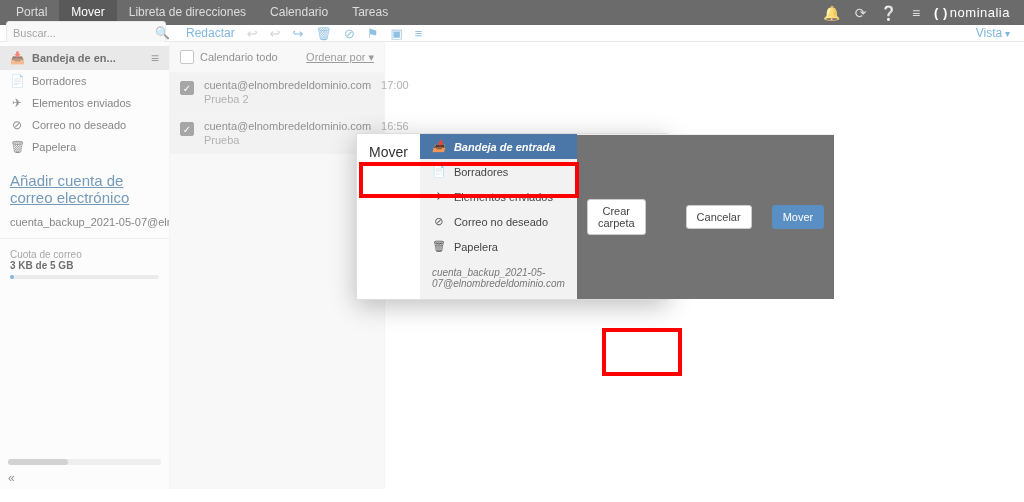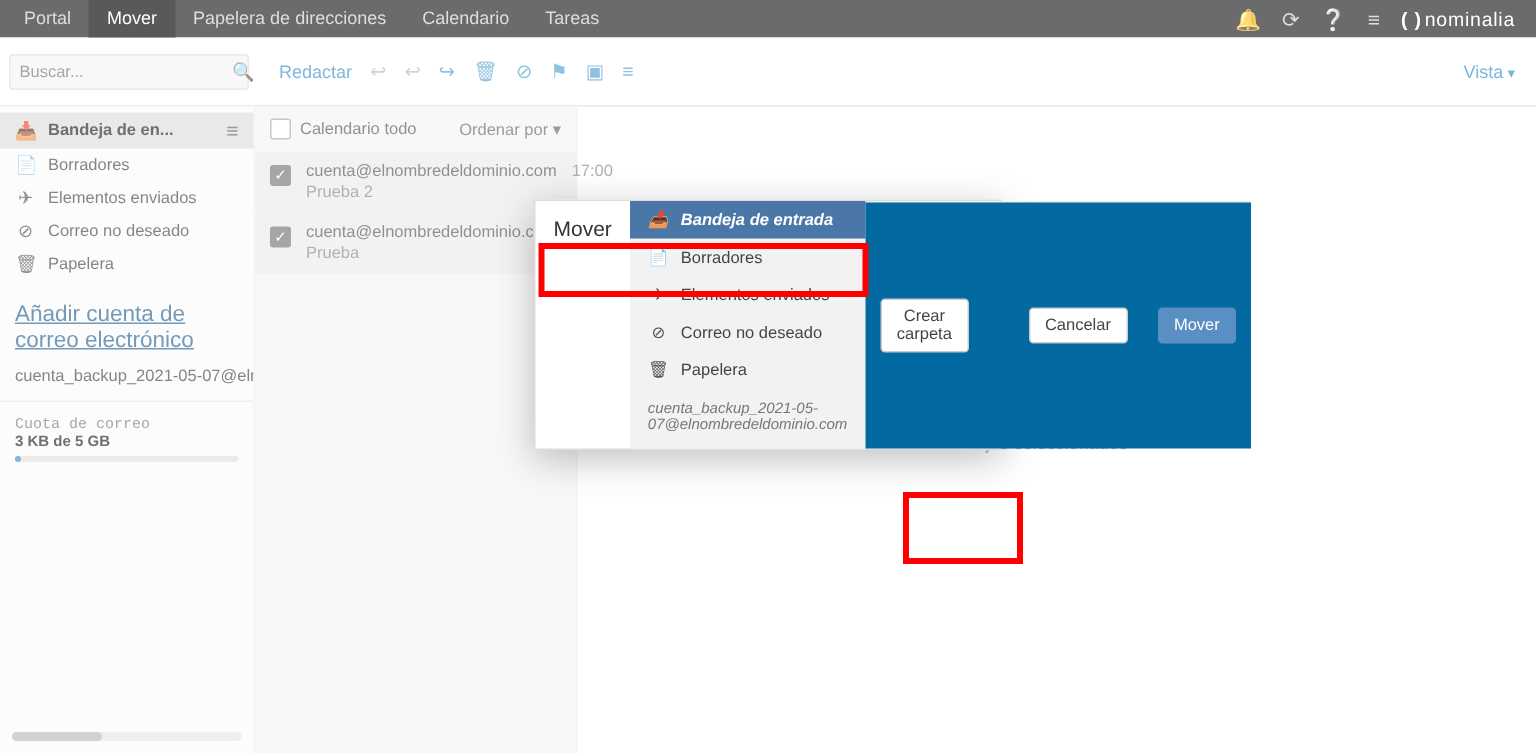--- a/index.html
+++ b/index.html
@@ -33,21 +33,21 @@
     text-align: right;
   }
   .topnav-left .nav-item.active { background: #000; color: #fff; }
   .topnav-right { display: flex; align-items: center; gap: 14px; padding-right: 10px; }
   .topnav-right .icon-btn { color: #ccc; font-size: 14px; cursor: pointer; }
   .logo { display: flex; align-items: center; color: #fff; font-size: 13px; gap: 2px; letter-spacing: 0.5px;}
   .logo .paren { font-weight: bold; }
 
   
   .toolbar {
-    height: 46px;
+    height: 17px;
     display: flex;
     align-items: center;
     border-bottom: 1px solid #ddd;
     background: #fff;
   }
   .searchbox {
     width: 160px;
     height: 24px;
     margin: 0 6px;
     display: flex;
@@ -89,40 +89,40 @@
     font-size: 11px; color: #444;
     cursor: pointer;
   }
   .folder.active { background: #ddd; font-weight: bold; color: #222; }
   .folder .menu { margin-left: auto; color: #666; font-size: 14px; }
   .folder .fi { width: 14px; color: #555; font-size: 12px; text-align: center; }
   .side-link { padding: 10px 10px 4px; font-size: 15px; color: #2a6496; text-decoration: underline; cursor: pointer; }
   .side-account { padding: 6px 10px; font-size: 11px; color: #444; white-space: nowrap; overflow: hidden; }
   .side-divider { border-top: 1px solid #e5e5e5; margin: 4px 0; }
   .quota-block { padding: 6px 10px; font-size: 10px; color: #555; }
-  .quota-block .q-title { font-size: 10px; color: #777; font-family: Liberation Mono, monospace; }
+  .quota-block .q-title { font-size: 10px; color: #777; }
   .quota-block .q-val { font-weight: bold; font-size: 10px; color: #222; }
   .quota-bar { height: 4px; background: #e0e0e0; border-radius: 2px; margin-top: 4px; }
   .quota-bar .fill { width: 4px; height: 100%; background: #3b8fcd; border-radius: 2px; }
   .sidebar-footer { margin-top: auto; padding: 4px 8px; }
   .sidebar-footer .sb-scroll { height: 6px; background: #e5e5e5; border-radius: 3px; margin-bottom: 6px; position: relative; }
   .sidebar-footer .sb-scroll .thumb { position:absolute; left:0; top:0; width:60px; height:6px; background:#bbb; border-radius:3px; }
   .sidebar-footer .chev { color: #555; font-size: 12px; cursor: pointer; }
 
   
   .msglist {
     width: 215px;
     background: #f5f5f5;
     border-right: 1px solid #eee;
   }
   .listhdr {
     display: flex; align-items: center; gap: 6px;
     padding: 8px 10px; font-size: 11px; color: #555;
   }
-  .listhdr .sort { margin-left: auto; color: #666; cursor: pointer; }
+  .listhdr .sort { margin-left: auto; color: #666; cursor: pointer; text-decoration: underline; }
   .chk {
     width: 14px; height: 14px; border: 1px solid #aaa; border-radius: 2px; background: #fff;
     display: inline-flex; align-items: center; justify-content: center;
   }
   .chk.checked { background: #777; border-color: #777; color: #fff; font-size: 10px; }
   .msgitem {
     display: flex; gap: 10px; padding: 6px 10px 8px; border-top: 1px solid #eee;
     background: #ececec; font-size: 11px;
   }
   .msgitem .m-left { padding-top: 2px; }
@@ -157,42 +157,42 @@
   .m-item.sel {
     background: #4b77a8; color: #fff; font-style: italic; font-weight: bold;
   }
   .m-item.sel .mi-icon { color: #fff; }
   .m-email {
     padding: 8px 12px 10px; font-size: 10px; color: #777; font-style: italic;
   }
   .m-gap { height: 60px; background: #fff; }
   .m-footer {
     display: flex; align-items: center; gap: 20px; padding: 8px 10px;
-    border-top: 1px solid #eee; background: #0369a1;
+    border-top: 1px solid #eee; background: #737373;
   }
   .btn {
     border: 1px solid #ccc; background: #fff; color: #444; font-size: 11px;
     padding: 5px 10px; border-radius: 3px; cursor: pointer;
   }
   .btn.primary { background: #5a8fc4; border-color: #5a8fc4; color: #fff; }
   .m-footer-spacer { flex: 1; }
 
   
   .callout {
     position: absolute; border: 4px solid #ff0000; pointer-events: none;
   }
 </style>
 </head>
 <body>
 
 <div class="topnav">
   <div class="topnav-left">
     <div class="nav-item">Portal</div>
     <div class="nav-item active">Mover</div>
-    <div class="nav-item">Papelera de direcciones</div>
+    <div class="nav-item">Libreta de direcciones</div>
     <div class="nav-item">Calendario</div>
     <div class="nav-item">Tareas</div>
   </div>
   <div class="topnav-right">
     <span class="icon-btn">🔔</span>
     <span class="icon-btn">⟳</span>
     <span class="icon-btn">❔</span>
     <span class="icon-btn">≡</span>
     <span class="logo">
       <span class="paren">( )</span>

